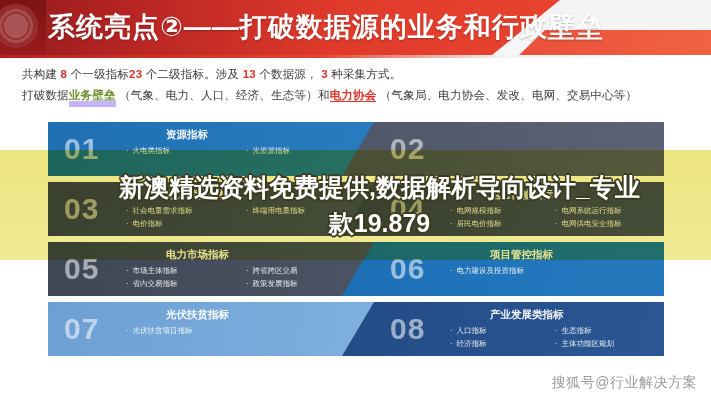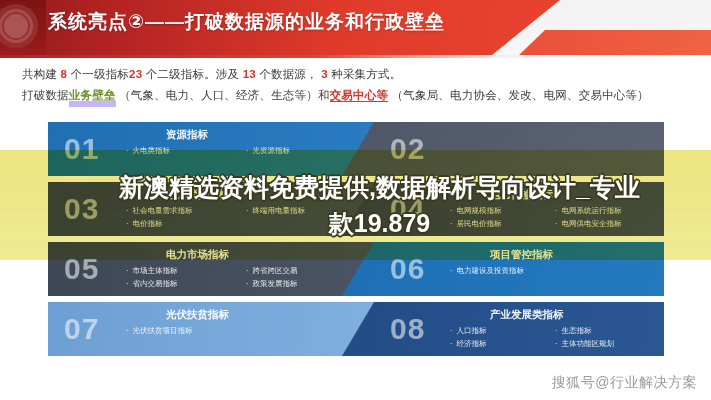--- a/index.html
+++ b/index.html
@@ -45,21 +45,21 @@
     background:linear-gradient(90deg,#b52121 0%,#e5432e 45%,#f0f0f0 70%,#ffffff 100%);
   }
   .header-accent{
     position:absolute;right:0;top:30px;width:230px;height:25px;
     background:linear-gradient(90deg,#e8432f 0%,#ef5b38 100%);
     clip-path:polygon(38px 25px,230px 25px,230px 0,64px 0);
     opacity:.95;
   }
   .header-title{
     position:absolute;left:48px;top:9px;
-    font-size:19px;font-weight:bold;color:#ffffff;
+    font-size:27px;font-weight:bold;color:#ffffff;
     letter-spacing:1px;
     white-space:nowrap;
     text-shadow:0 1px 2px rgba(0,0,0,.25);
   }
 
   
   .intro{
     position:absolute;left:22px;top:64px;width:670px;
   }
   .intro-line{
@@ -171,21 +171,21 @@
       <span class="hi-red">8</span>
       <span>个一级指标</span><span class="hi-red">23</span>
       <span>个二级指标。涉及</span>
       <span class="hi-red">13</span>
       <span>个数据源，</span>
       <span class="hi-red">3</span>
       <span>种采集方式。</span>
     </div>
     <div class="intro-line">
       <span>打破数据</span><span class="hi-green-u">业务壁垒</span>
-      <span>（气象、电力、人口、经济、生态等）和</span><span class="hi-red-u">交易中心等</span>
+      <span>（气象、电力、人口、经济、生态等）和</span><span class="hi-red-u">电力协会</span>
       <span>（气象局、电力协会、发改、电网、交易中心等）</span>
     </div>
   </div>
 
   <div class="grid">
     <div class="row">
       <div class="card left t-blue">
         <div class="card-num">01</div>
         <div class="card-body">
           <div class="card-title">资源指标</div>

